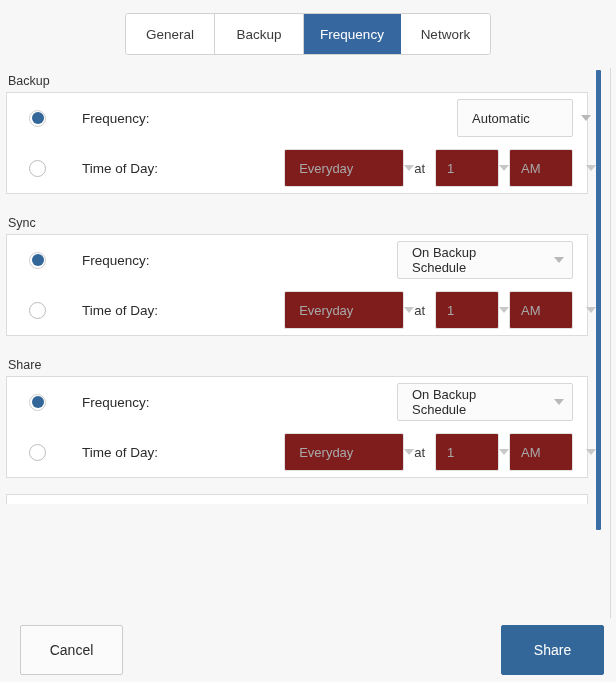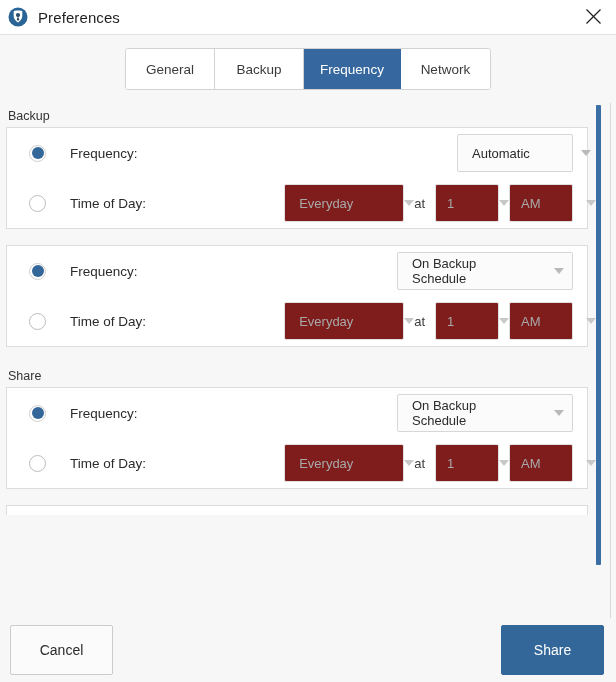--- a/index.html
+++ b/index.html
@@ -161,21 +161,21 @@
     left: 1.5px;
     top: 1.5px;
     width: 12px;
     height: 12px;
     border-radius: 50%;
     background: #336699;
   }
   .row-label {
     font-size: 13.5px;
     color: #2b2b2b;
-    margin-left: 24px;
+    margin-left: 36px;
     white-space: nowrap;
   }
   .spacer { flex: 1 1 auto; }
 
   
   .dd {
     height: 38px;
     box-sizing: border-box;
     border: 1px solid #d7d7d7;
     background: #fbfbfb;
@@ -277,52 +277,34 @@
     font-size: 14px;
     border-radius: 2px;
     cursor: pointer;
     box-sizing: border-box;
   }
   .btn-cancel {
     width: 103px;
     background: #fbfbfb;
     border: 1px solid #cccccc;
     color: #2b2b2b;
+    margin-left: 10px;
   }
   .btn-save {
     width: 103px;
     background: #336699;
     border: 1px solid #336699;
     color: #ffffff;
   }
 </style>
 </head>
 <body>
 
 <div class="window">
 
-  <div class="titlebar">
-    <span class="app-icon">
-      <svg width="20" height="20" viewBox="0 0 20 20">
-        <circle cx="10" cy="10" r="9.5" fill="#2a6496"></circle>
-        <path d="M10 3.6 c2.6 0 4.3 .7 4.3 .7 v4.6 c0 3.1 -2.6 5.3 -4.3 6.6 c-1.7 -1.3 -4.3 -3.5 -4.3 -6.6 V4.3 s1.7 -.7 4.3 -.7 z" fill="#ffffff"></path>
-        <circle cx="10" cy="8.1" r="2.1" fill="#2a4a6b"></circle>
-        <path d="M10 9.6 L11.3 12.6 L10 14.1 L8.7 12.6 z" fill="#2a4a6b"></path>
-      </svg>
-    </span>
-    <span class="title-text">Preferences</span>
-    <div class="close-btn">
-      <span>
-        <svg width="17" height="17" viewBox="0 0 17 17">
-          <line x1="1.5" y1="1.5" x2="15.5" y2="15.5" stroke="#222" stroke-width="1.3"></line>
-          <line x1="15.5" y1="1.5" x2="1.5" y2="15.5" stroke="#222" stroke-width="1.3"></line>
-        </svg>
-      </span>
-    </div>
-  </div>
 
   <div class="tabs-region">
     <div class="tabs">
       <div class="tab">
         <span>General</span>
       </div>
       <div class="tab">
         <span>Backup</span>
       </div>
       <div class="tab active">
@@ -369,20 +351,21 @@
               <span class="caret"></span>
             </span>
             <span class="tail-pad"></span>
           </div>
         </div>
       </div>
 
       <div class="section-gap"></div>
 
       <div class="section">
+        <div class="section-label">Sync</div>
         <div class="section-panel">
           <div class="row">
             <span class="radio checked"></span>
             <span class="row-label">Frequency:</span>
             <span class="spacer"></span>
             <span class="dd dd-freq-wide">
               <span>On Backup Schedule</span>
               <span class="caret"></span>
             </span>
             <span class="tail-pad"></span>

